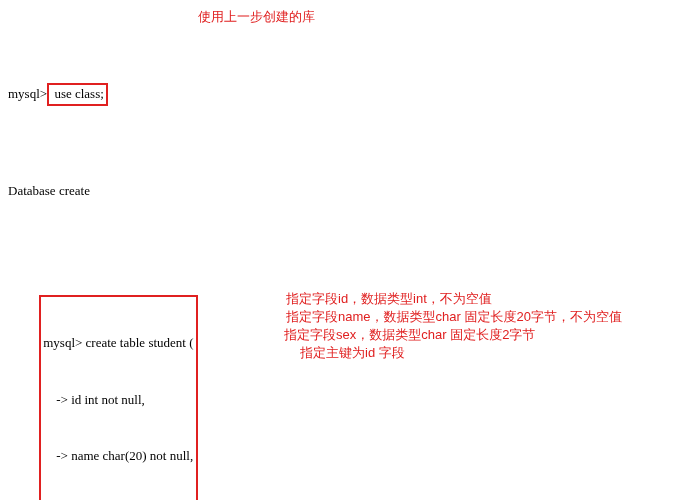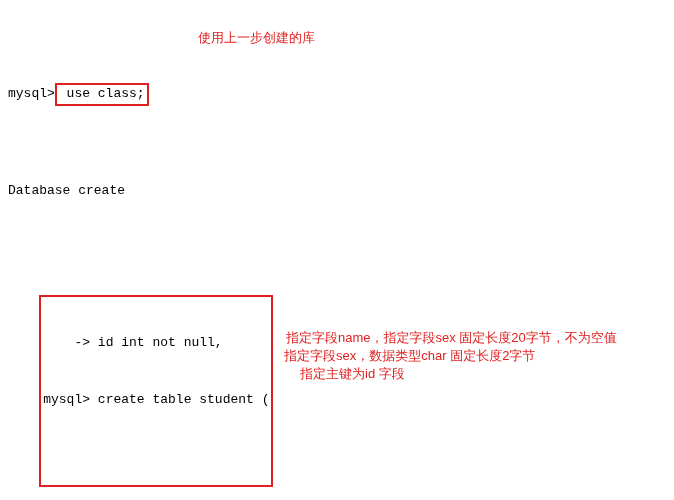--- a/index.html
+++ b/index.html
@@ -8,56 +8,57 @@
     font-family: "Courier New", Consolas, monospace;
     font-size: 13px;
     line-height: 1.45;
     background: #fff;
     color: #000;
     width: 674px;
     box-sizing: border-box;
     position: relative;
   }
   .term { position: relative; white-space: pre; }
-  .line { white-space: pre; }
+  .line { white-space: pre; font-family: Liberation Serif, serif; }
   .boxed {
     border: 2px solid #e02020;
     padding: 0 2px;
     display: inline-block;
     white-space: pre;
   }
   .anno {
     position: absolute;
     color: #e02020;
     font-family: "Microsoft YaHei","SimSun",sans-serif;
     font-size: 13px;
     white-space: nowrap;
-    margin-top: 21px;
   }
 </style>
 </head>
 <body>
 
 <div class="term">
 
   
   <div class="line"><span>mysql&gt;</span><span class="boxed"> use class;</span></div>
   <div class="anno" style="left:190px; top:0px;">使用上一步创建的库</div>
 
   <div class="line">Database create</div>
 
   
   <div style="position:relative;">
     <div class="boxed" style="display:inline-block;">
+      <div class="line"><span>mysql&gt;</span><span> create table student (</span></div>
       <div class="line"><span>    -&gt;</span><span> id int not null,</span></div>
-      <div class="line"><span>mysql&gt;</span><span> create table student (</span></div>
+      <div class="line"><span>    -&gt;</span><span> name char(20) not null,</span></div>
       
       
     </div>
-    <div class="anno" style="left:278px; top:32px;">指定字段name，指定字段sex 固定长度20字节，不为空值</div>
+    <div class="anno" style="left:278px; top:14px;">指定字段id，数据类型int，不为空值</div>
+    <div class="anno" style="left:278px; top:32px;">指定字段name，数据类型char 固定长度20字节，不为空值</div>
     <div class="anno" style="left:276px; top:50px;">指定字段sex，数据类型char 固定长度2字节</div>
     <div class="anno" style="left:292px; top:68px;">指定主键为id 字段</div>
   </div>
 
   
   
 
   
   
 

